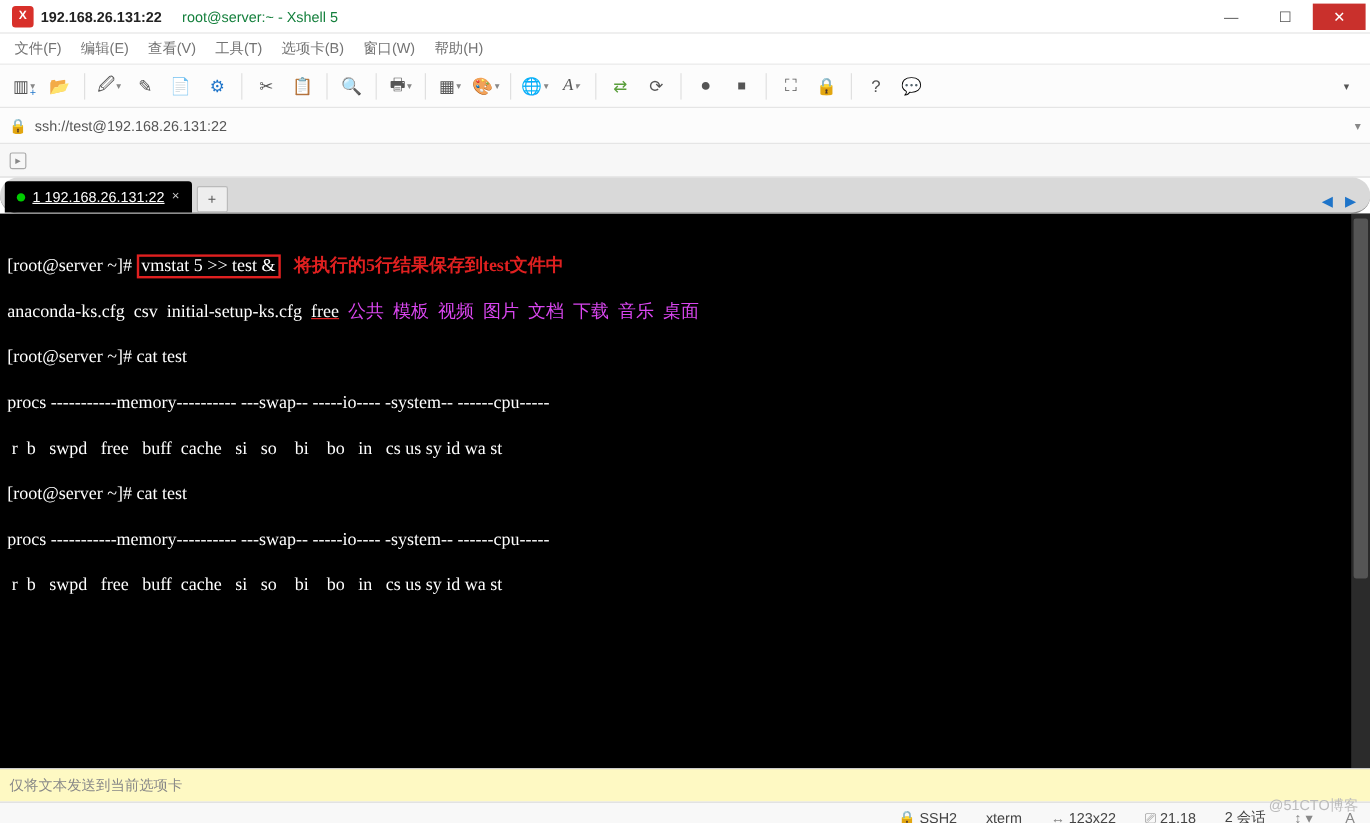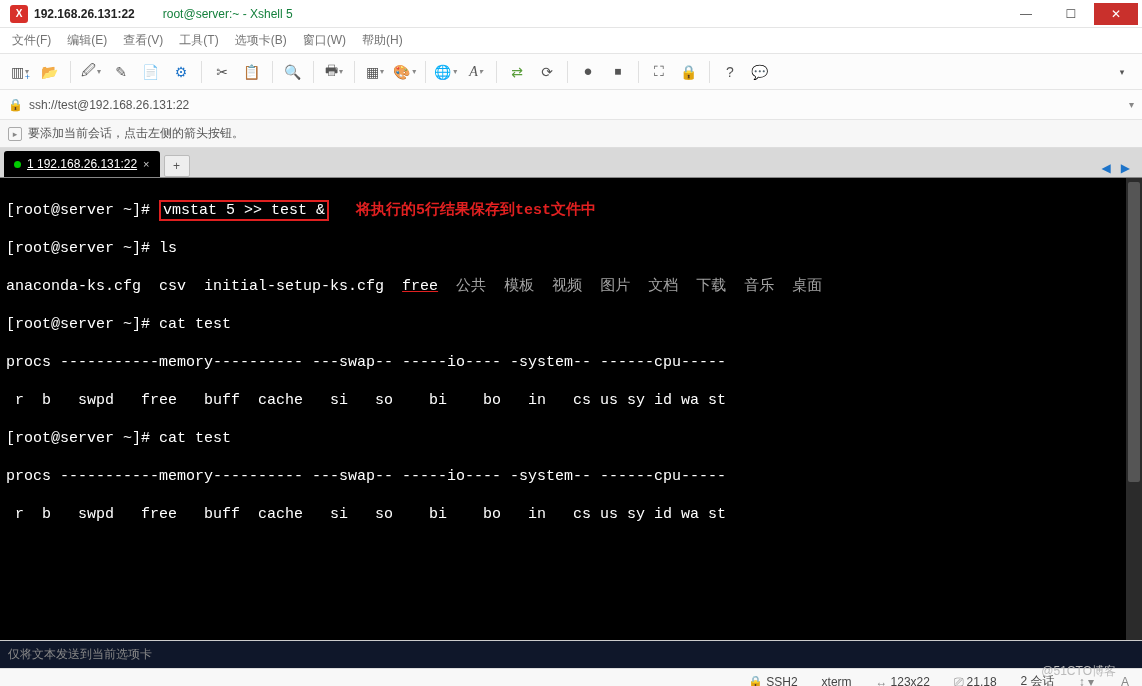--- a/index.html
+++ b/index.html
@@ -1,57 +1,57 @@
 <!DOCTYPE html>
 <html><head>
 <meta charset="utf-8">
 <style>
 * { margin: 0; padding: 0; box-sizing: border-box; }
 body { font-family: "Microsoft YaHei", Arial, sans-serif; font-size: 12px; background: #fff; width: 1142px; height: 686px; overflow: hidden; position: relative; }
 .titlebar { height: 28px; background: #fff; display: flex; align-items: center; padding: 0 4px; border-bottom: 1px solid #e5e5e5; }
 .titlebar .appicon { width: 18px; height: 18px; background: #d8302a; border-radius: 3px; margin: 0 6px; display:flex;align-items:center;justify-content:center;color:#fff;font-size:10px;font-weight:bold;}
-.titlebar .host { font-weight: bold; color: #222; margin-right: 28px; text-align: right; }
+.titlebar .host { font-weight: bold; color: #222; margin-right: 17px; text-align: right; }
 .titlebar .sub { color: #15803d; }
 .titlebar .spacer { flex: 1; }
 .winbtn { width: 44px; height: 22px; display: flex; align-items: center; justify-content: center; color: #555; margin-left:1px;}
 .winbtn.close { background: #c9302c; color: #fff; }
 .menubar { height: 26px; display: flex; align-items: center; gap: 16px; padding: 0 12px; border-bottom: 1px solid #e5e5e5; color: #737373;}
 .menubar span { cursor: default; }
 .toolbar { height: 36px; display: flex; align-items: center; gap: 6px; padding: 0 8px; border-bottom: 1px solid #e5e5e5; background:#fcfcfc;}
 .tbtn { width: 24px; height: 24px; display: flex; align-items: center; justify-content: center; color: #555; font-size: 14px; position:relative;}
 .tbtn .drop{font-size:8px;margin-left:1px;color:#888;}
 .tsep { width: 1px; height: 22px; background: #e0e0e0; margin: 0 2px; }
 .addrbar { height: 30px; display: flex; align-items: center; padding: 0 8px; border-bottom: 1px solid #e5e5e5; background:#fcfcfc; gap:6px;}
 .addrbar .lock{color:#888;}
 .addrbar .url{color:#555;}
 .addrbar .dd{margin-left:auto;color:#888;font-size:10px;}
 .hintbar { height: 28px; display: flex; align-items: center; padding: 0 8px; border-bottom: 1px solid #ddd; background:#f7f7f7; color:#555; gap:6px;}
 .hinticon{width:14px;height:14px;border:1px solid #aaa;border-radius:2px;display:flex;align-items:center;justify-content:center;font-size:9px;color:#888;}
-.tabbar { height: 30px; background: #d9d9d9; display: flex; align-items: flex-end; padding: 0 4px; border-bottom: 1px solid #888;}
+.tabbar { height: 30px; background: #d9d9d9; display: flex; align-items: flex-end; padding: 0 4px; border-bottom: 1px solid #888; border-radius: 15px;}
 .tab { height: 26px; background: #000; color: #fff; display: flex; align-items: center; padding: 0 10px; border-radius: 3px 3px 0 0; gap:6px; font-size:12px;}
 .tab .dot{width:7px;height:7px;background:#0c0;border-radius:50%;}
 .tab .tlabel{text-decoration: underline;}
 .tab .x{color:#ccc;font-size:11px;}
 .addtab { width: 26px; height: 22px; background:#eee; margin-left:4px; display:flex;align-items:center;justify-content:center;border:1px solid #bbb;border-radius:2px;color:#555;}
 .navarrows{margin-left:auto;display:flex;gap:2px;padding-right:4px;}
 .navarrows span{color:#1e74c9;font-size:12px;padding:2px 4px;}
-.terminal { background: #000; color: #fff; font-family: Liberation Mono, monospace; font-size: 15px; line-height: 19px; padding: 4px 6px; white-space: pre; height: 462px; overflow:hidden; position:relative;}
+.terminal { background: #000; color: #fff; font-family: Liberation Serif, serif; font-size: 15px; line-height: 19px; padding: 16px 6px; white-space: pre; height: 462px; overflow:hidden; position:relative;}
 .terminal .line{white-space:pre;}
 .prompt{color:#fff;}
 .redbox{border:2px solid #e02020;padding:0 2px;color:#fff;}
 .redtxt{color:#e02020;font-weight:bold;}
-.bluelink{color:#a3a3a3;}
+.bluelink{color:#d946ef;}
 .underline{text-decoration:underline;text-decoration-color:#e02020;}
 .scrollbar{position:absolute;right:0;top:0;width:16px;height:100%;background:#2b2b2b;}
 .scrollbar .thumb{position:absolute;left:2px;right:2px;top:4px;height:300px;background:#555;border-radius:2px;}
-.sendbar { height: 28px; background:#0f172a; border-top:1px solid #ccc; display:flex;align-items:center;padding:0 8px;color:#888;}
+.sendbar { height: 28px; background:#fef9c3; border-top:1px solid #ccc; display:flex;align-items:center;padding:0 8px;color:#888;}
 .statusbar { height: 26px; background:#f8f8f8; border-top:1px solid #ddd; display:flex;align-items:center;padding:0 10px;color:#444;gap:24px; font-size:12px;}
 .statusbar .sp{flex:1;}
 .statusbar .ico{color:#888;margin-right:3px;}
-.watermark{position:absolute;right:26px;bottom:6px;color:#bbb;font-size:12px;pointer-events:none;}
+.watermark{position:absolute;right:10px;bottom:6px;color:#bbb;font-size:12px;pointer-events:none;}
 </style>
 </head>
 <body>
 
 <div class="titlebar">
   <div class="appicon">X</div>
   <span class="host">192.168.26.131:22</span>
   <span class="sub">root@server:~ - Xshell 5</span>
   <div class="spacer"></div>
   <div class="winbtn">—</div>
@@ -107,39 +107,37 @@
 </div>
 
 <div class="addrbar">
   <span class="lock">🔒</span>
   <span class="url">ssh://test@192.168.26.131:22</span>
   <span class="dd">▾</span>
 </div>
 
 <div class="hintbar">
   <span class="hinticon">▸</span>
-  <span>要添加当前会话，点击左侧的箭头按钮。</span>
 </div>
 
 <div class="tabbar">
   <div class="tab">
     <span class="dot"></span>
     <span class="tlabel">1 192.168.26.131:22</span>
     <span class="x">×</span>
   </div>
   <div class="addtab">+</div>
   <div class="navarrows">
     <span>◀</span>
     <span>▶</span>
   </div>
 </div>
 
 <div class="terminal">
 <div class="line"><span class="prompt">[root@server ~]# </span><span class="redbox">vmstat 5 &gt;&gt; test &amp;</span>   <span class="redtxt">将执行的5行结果保存到test文件中</span></div>
-<div class="line"><span class="prompt">[root@server ~]# </span><span>ls</span></div>
 <div class="line"><span>anaconda-ks.cfg  csv  initial-setup-ks.cfg  </span><span class="underline">free</span>  <span class="bluelink">公共</span>  <span class="bluelink">模板</span>  <span class="bluelink">视频</span>  <span class="bluelink">图片</span>  <span class="bluelink">文档</span>  <span class="bluelink">下载</span>  <span class="bluelink">音乐</span>  <span class="bluelink">桌面</span></div>
 <div class="line"><span class="prompt">[root@server ~]# </span><span>cat test</span></div>
 <div class="line">procs -----------memory---------- ---swap-- -----io---- -system-- ------cpu-----</div>
 <div class="line"> r  b   swpd   free   buff  cache   si   so    bi    bo   in   cs us sy id wa st</div>
 <div class="line"><span class="prompt">[root@server ~]# </span><span>cat test</span></div>
 <div class="line">procs -----------memory---------- ---swap-- -----io---- -system-- ------cpu-----</div>
 <div class="line"> r  b   swpd   free   buff  cache   si   so    bi    bo   in   cs us sy id wa st</div>
 
 
 

